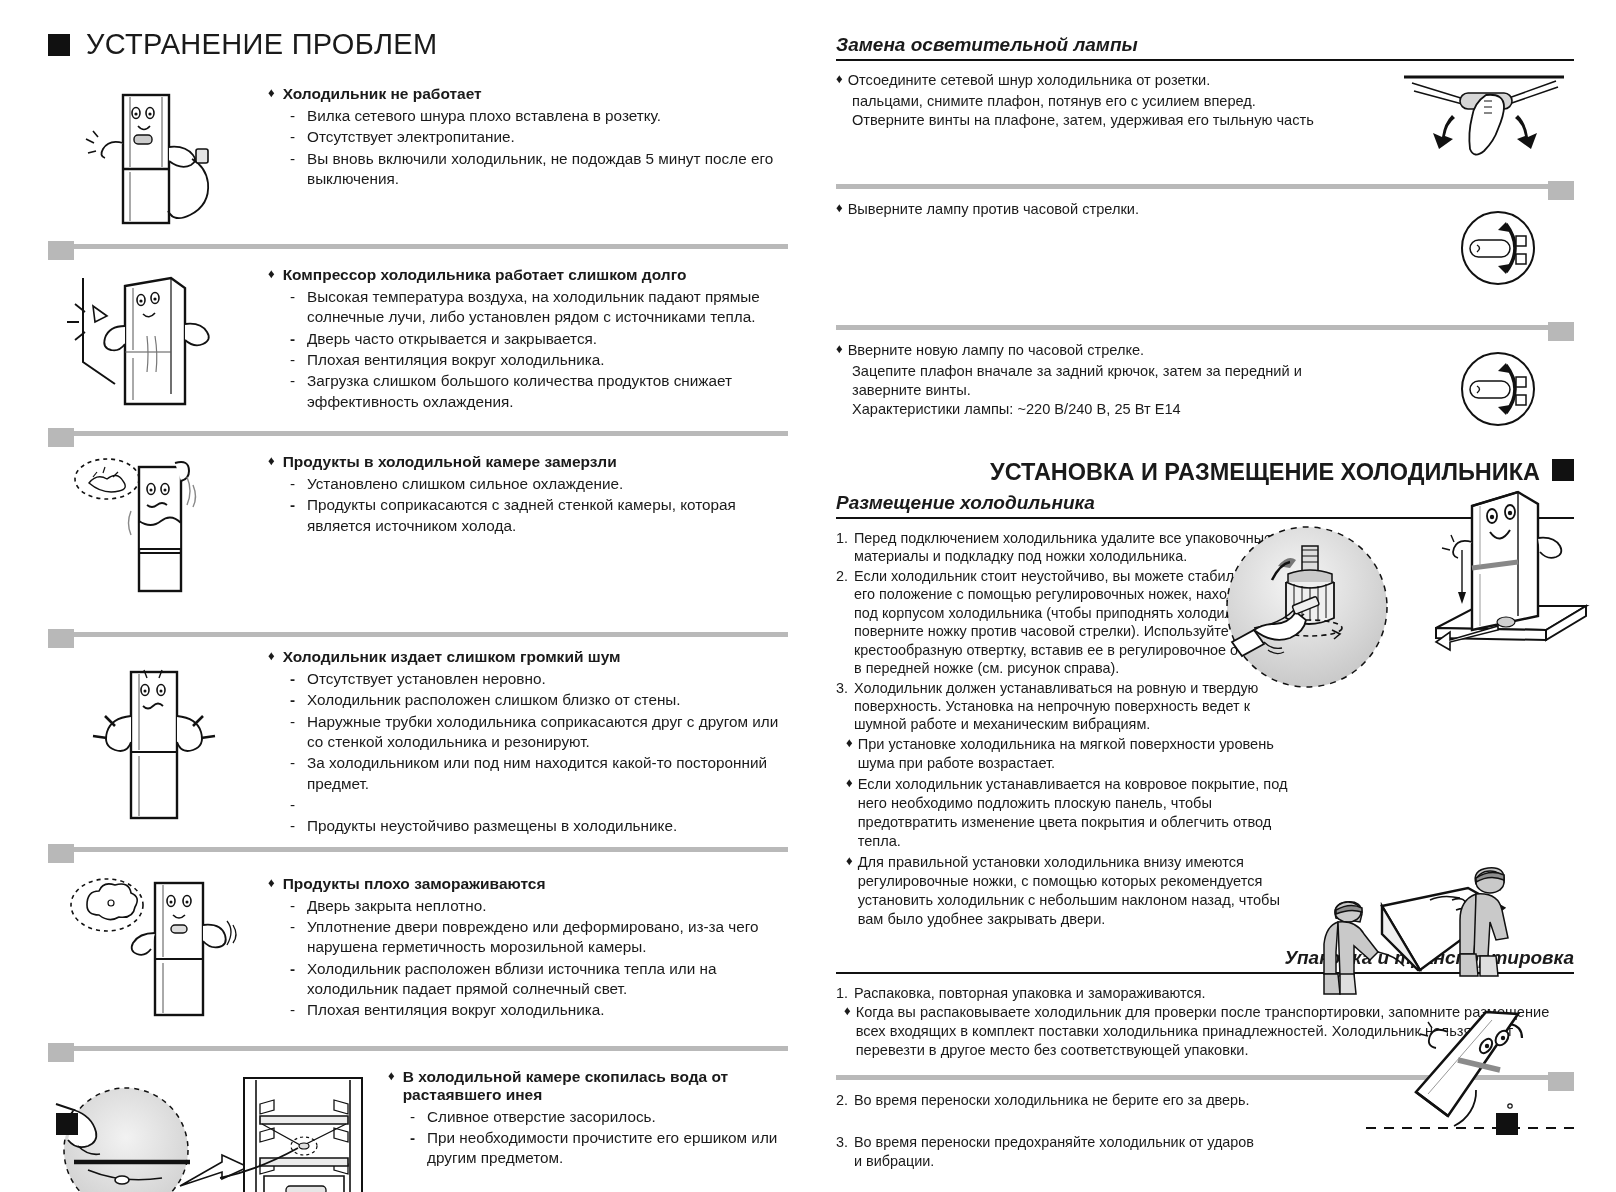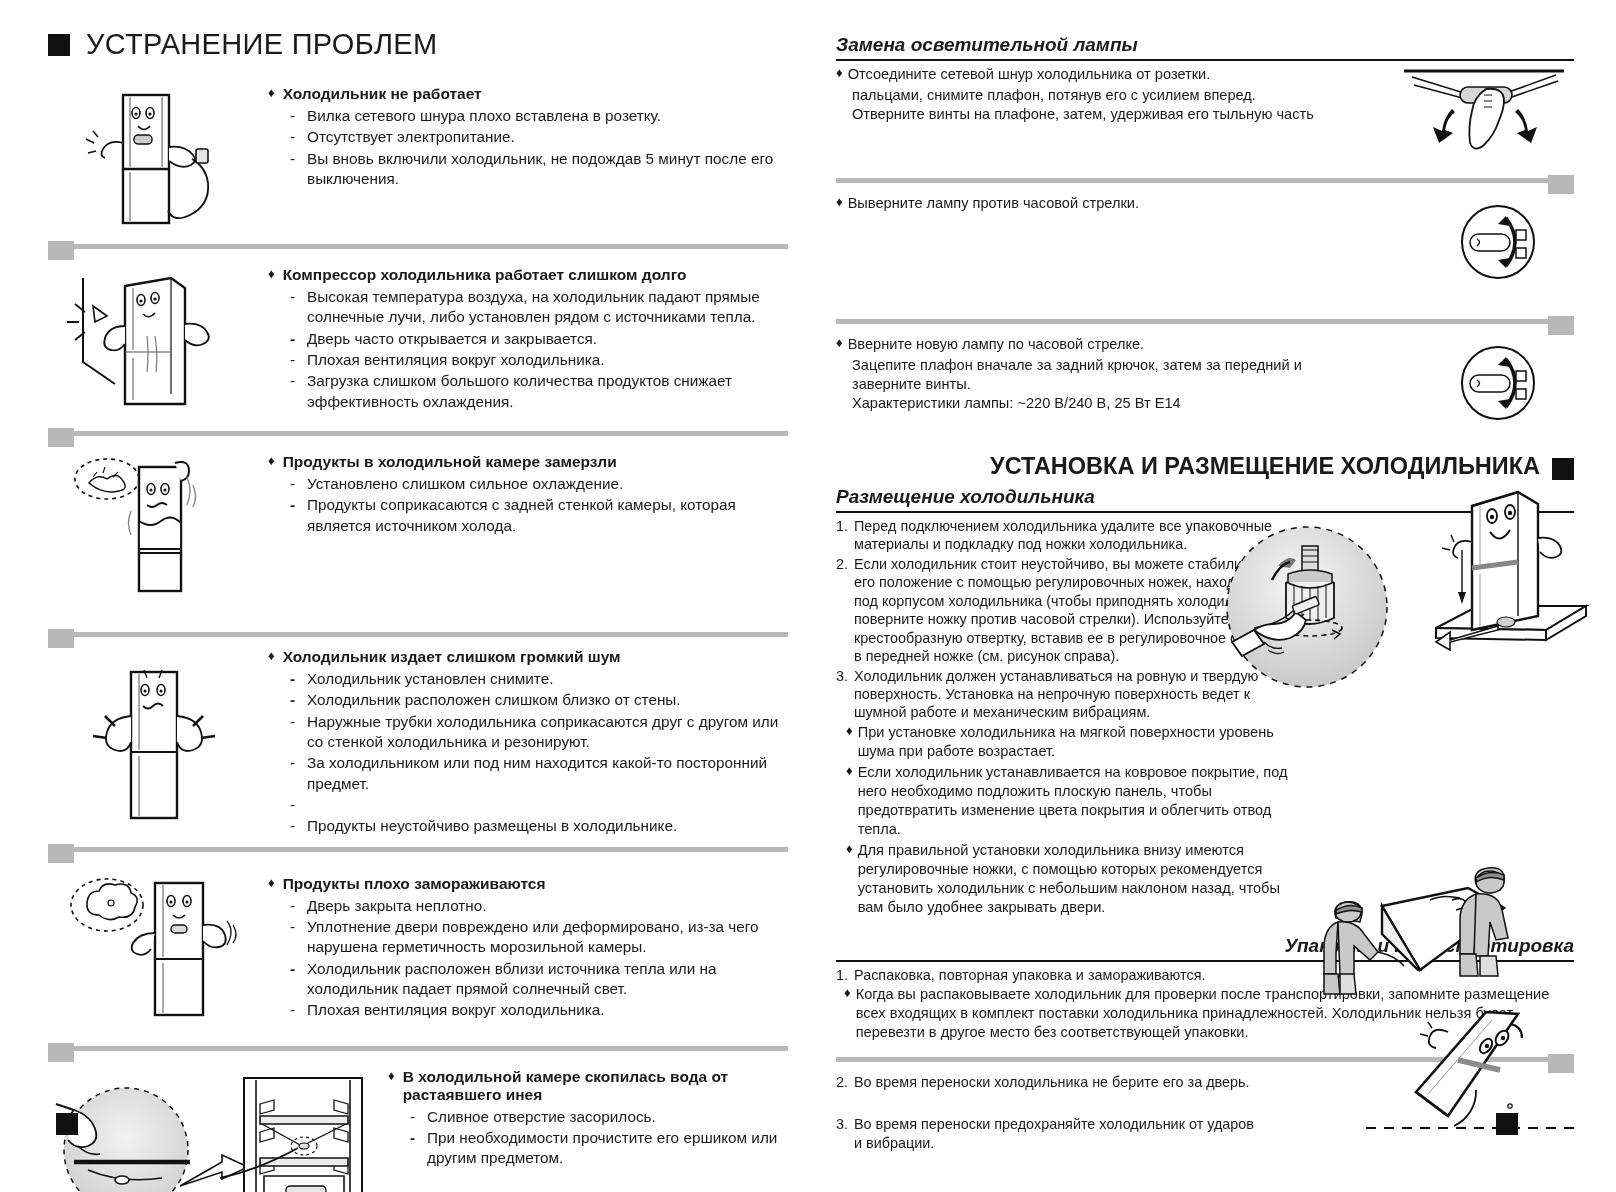--- a/index.html
+++ b/index.html
@@ -46,36 +46,36 @@
     background: #111;
     flex: 0 0 auto;
   }
   .main-title .txt {
     font-size: 29px;
     font-weight: normal;
     letter-spacing: .3px;
   }
   .sect-title-right {
     display: flex;
-    align-items: flex-end;
+    align-items: flex-start;
     justify-content: flex-end;
     gap: 12px;
     margin: 22px 0 6px 0;
   }
   .sect-title-right .txt {
     font-size: 23.5px;
     font-weight: bold;
   }
   .subhead {
     font-size: 19px;
     font-weight: bold;
     font-style: italic;
     border-bottom: 2.5px solid #111;
     padding-bottom: 3px;
-    margin: 0 0 4px 0;
+    margin: 0 0 10px 0;
   }
   .subhead.tight { margin-top: 4px; }
   
   .divider {
     position: relative;
     height: 9px;
     margin: 10px 0;
   }
   .divider .bar {
     position: absolute;
@@ -341,21 +341,21 @@
         </svg>
       </div>
       <div class="body-txt" style="padding-top:0;">
         <div class="p-head">
           <span class="di">♦</span>
           <span>Холодильник издает слишком громкий шум</span>
         </div>
         <ul class="dash">
           <li>
               <span class="mk b">-</span>
-              <span>Холодильник установлен снимите.</span>
+              <span>Отсутствует установлен неровно.</span>
             </li>
           <li>
               <span class="mk b">-</span>
               <span>Холодильник расположен слишком близко от стены.</span>
             </li>
           <li>
               <span class="mk">-</span>
               <span>Наружные трубки холодильника соприкасаются друг с другом или со стенкой холодильника и резонируют.</span>
             </li>
           <li>

